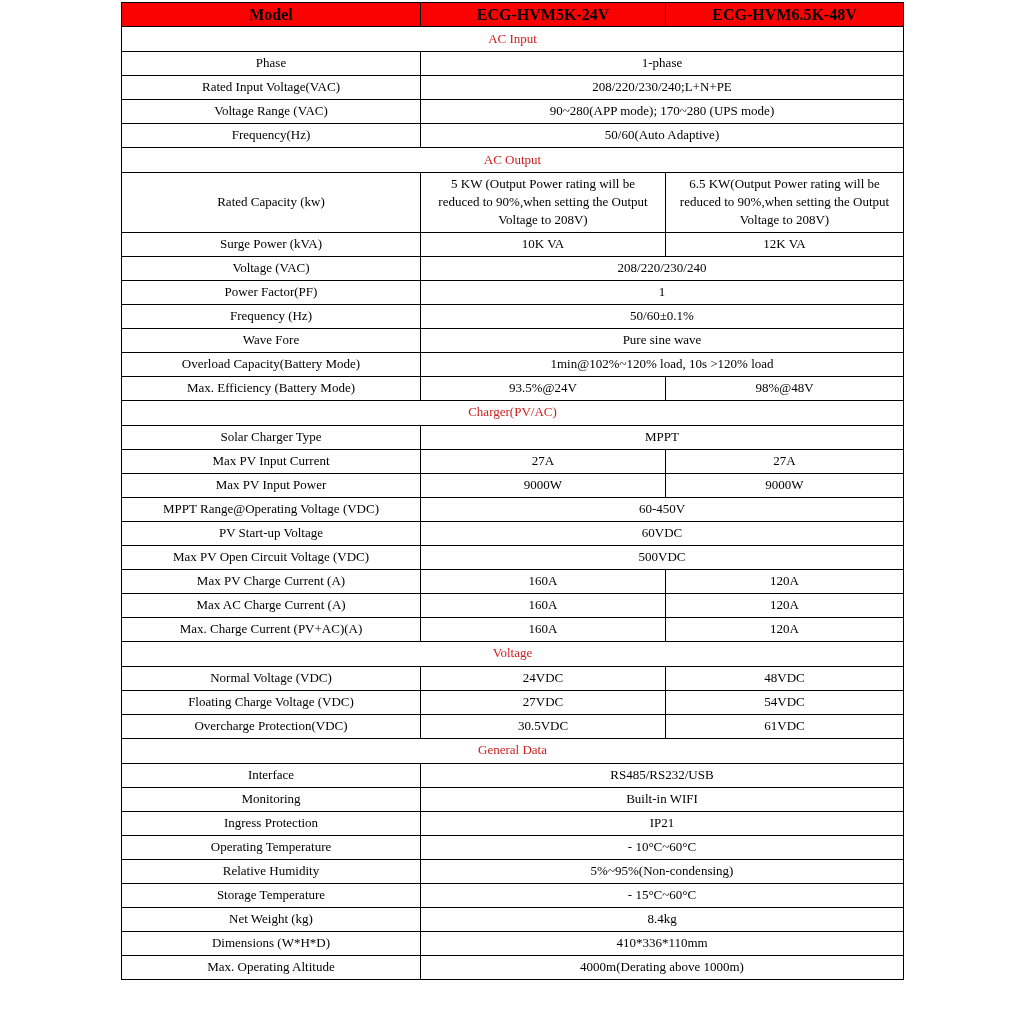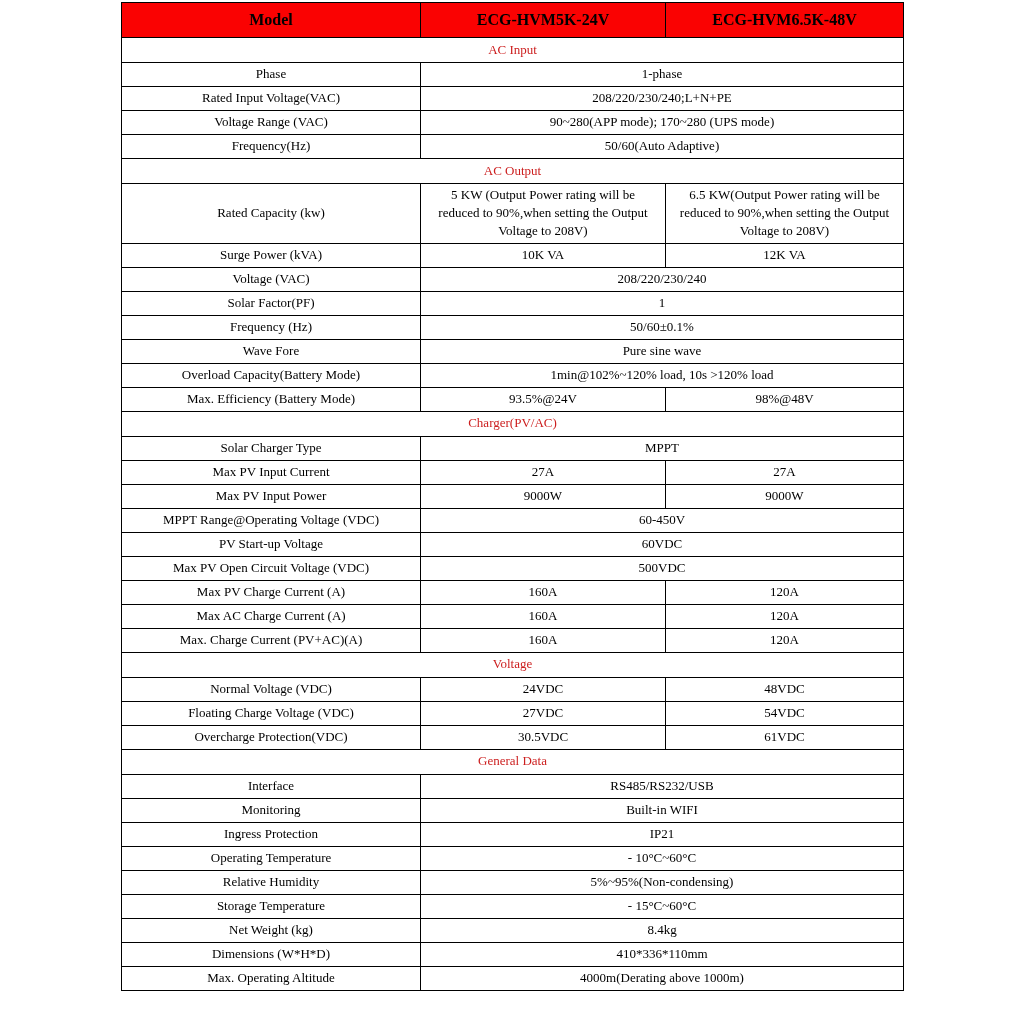--- a/index.html
+++ b/index.html
@@ -31,21 +31,21 @@
     text-align: center;
     vertical-align: middle;
     font-size: 13px;
     font-weight: normal;
     color: #000000;
     padding: 1px 6px;
     overflow: hidden;
     line-height: 1.25;
   }
   tr { height: 24px; }
-  tr.model-row { height: 35px; }
+  tr.model-row { height: 24px; }
   tr.model-row th {
     background: var(--header-bg, #fa0202);
     color: #000000;
     font-weight: bold;
     font-size: 16px;
     border: 1px solid #000000;
   }
   tr.section-row { height: 25px; }
   td.section-title {
     color: var(--section-red, #cc1e1e);
@@ -103,21 +103,21 @@
         <tr>
           <td class="label-cell">Surge Power (kVA)</td>
           <td class="value-cell">10K VA</td>
           <td class="value-cell">12K VA</td>
         </tr>
         <tr>
           <td class="label-cell">Voltage (VAC)</td>
           <td colspan="2" class="value-cell">208/220/230/240</td>
         </tr>
         <tr>
-          <td class="label-cell">Solar Factor(PF)</td>
+          <td class="label-cell">Power Factor(PF)</td>
           <td colspan="2" class="value-cell">1</td>
         </tr>
         <tr>
           <td class="label-cell">Frequency (Hz)</td>
           <td colspan="2" class="value-cell">50/60±0.1%</td>
         </tr>
         <tr>
           <td class="label-cell">Wave Fore</td>
           <td colspan="2" class="value-cell">Pure sine wave</td>
         </tr>

